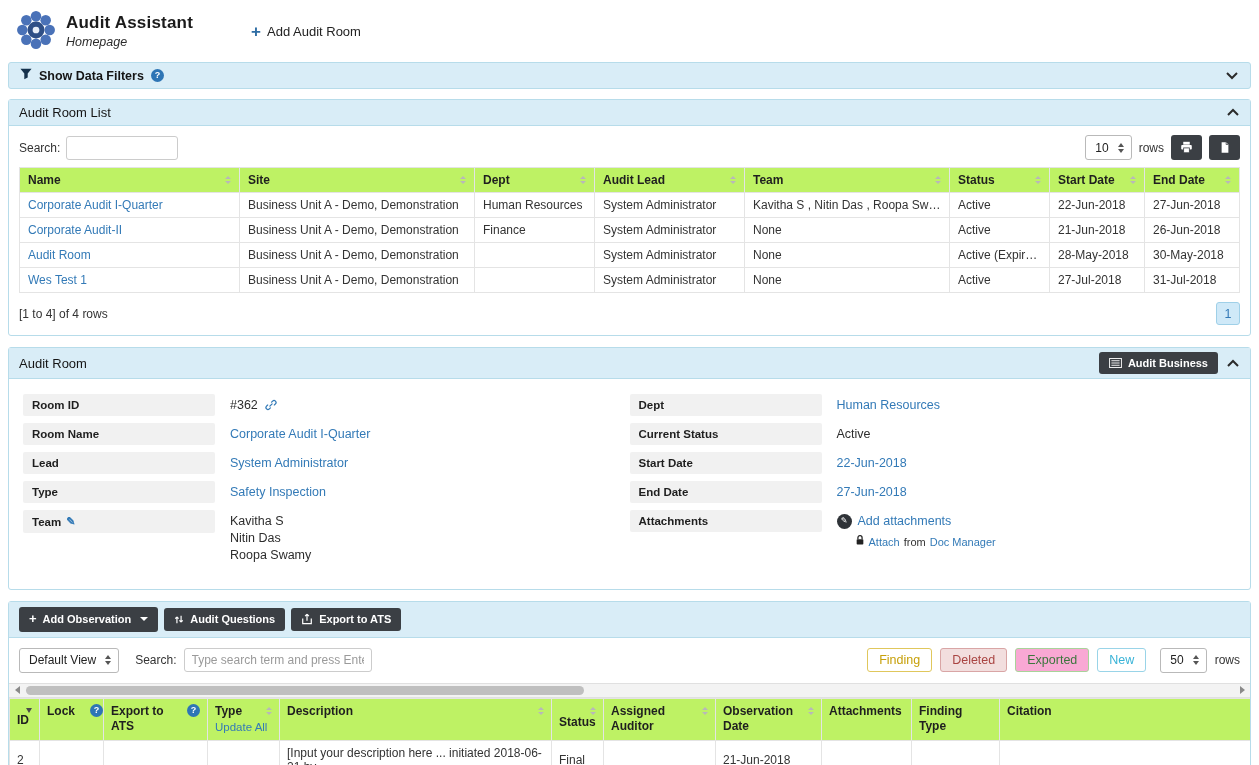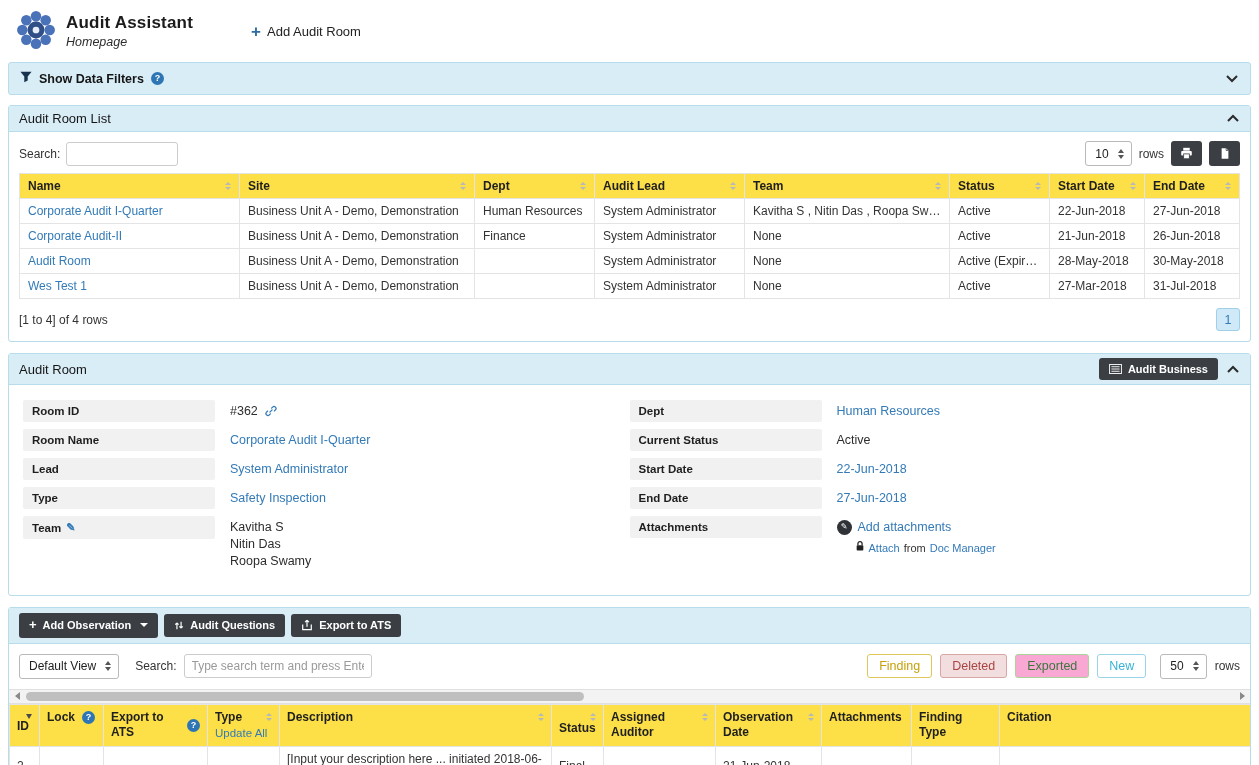--- a/index.html
+++ b/index.html
@@ -11,21 +11,21 @@
   .app-header{display:flex;align-items:center;padding:8px 16px;height:62px}
   .titles{margin-left:10px}
   .titles h1{font-size:17px;color:#1b1b1b;letter-spacing:.2px}
   .subtitle{font-style:italic;font-size:12.5px;color:#2c2c2c;margin-top:2px}
   .add-room{display:flex;align-items:center;gap:6px;margin-left:58px;color:#222;font-size:13px;cursor:pointer}
   .add-room .plus{color:#2e6da4;font-weight:bold;font-size:17px;line-height:1}
 
   .content{padding:0 8px}
 
   
-  .filter-bar{display:flex;align-items:center;gap:7px;background:var(--panel-blue,#d9edf7);border:1px solid var(--panel-border,#b7dcea);border-radius:3px;height:33px;padding:0 11px;margin-bottom:10px;cursor:pointer}
+  .filter-bar{display:flex;align-items:center;gap:7px;background:var(--panel-blue,#d9edf7);border:1px solid var(--panel-border,#b7dcea);border-radius:3px;height:27px;padding:0 11px;margin-bottom:10px;cursor:pointer}
   .filter-bar .label{font-weight:bold;font-size:12.5px;color:#151515}
   .q-icon{display:inline-block;width:13px;height:13px;border-radius:50%;background:#2e75b5;color:#fff;font-size:9px;font-weight:bold;line-height:13px;text-align:center;flex-shrink:0}
   .spacer{margin-left:auto}
 
   
   .panel{border:1px solid var(--panel-border,#b7dcea);border-radius:3px;margin-bottom:11px;background:#fff}
   .panel-header{display:flex;align-items:center;gap:8px;background:var(--panel-blue,#d9edf7);padding:4px 10px;min-height:26px;font-size:13px;color:#151515;border-bottom:1px solid var(--panel-border,#b7dcea)}
   .panel-body{padding:9px 10px 10px}
 
   
@@ -37,21 +37,21 @@
   .right-tools{margin-left:auto;display:flex;align-items:center;gap:7px}
   .select-box{display:inline-flex;align-items:center;gap:9px;height:25px;padding:0 7px 0 9px;border:1px solid #b9b9b9;border-radius:3px;background:#fff;cursor:pointer;font-size:12px;color:#222}
   .spinner{display:flex;flex-direction:column;gap:2px}
   .tri-up{width:0;height:0;border-left:3.5px solid transparent;border-right:3.5px solid transparent;border-bottom:4px solid #555}
   .tri-down{width:0;height:0;border-left:3.5px solid transparent;border-right:3.5px solid transparent;border-top:4px solid #555}
   .icon-btn{display:flex;align-items:center;justify-content:center;width:31px;height:25px;background:var(--dark-btn,#3b3f44);border-radius:3px;cursor:pointer;border:none;flex-shrink:0}
 
   
   table{border-collapse:collapse;width:100%;table-layout:fixed}
   th,td{border:1px solid #e4e4e4;padding:5px 8px;text-align:left;font-size:12px;overflow:hidden;white-space:nowrap;text-overflow:ellipsis}
-  th{background:#fde047;font-weight:bold;color:#1f1f1f;cursor:pointer}
+  th{background:#bef264;font-weight:bold;color:#1f1f1f;cursor:pointer}
   .sorter{float:right;display:inline-flex;flex-direction:column;gap:2px;margin-top:3px;margin-left:4px}
   .sorter .tri-up{border-left-width:3px;border-right-width:3px;border-bottom:3.5px solid #b8b8b8}
   .sorter .tri-down{border-left-width:3px;border-right-width:3px;border-top:3.5px solid #b8b8b8}
   .sort-active{float:right;margin-top:4px;margin-left:4px;width:0;height:0;border-left:3.5px solid transparent;border-right:3.5px solid transparent;border-top:5px solid #4a4a4a}
 
   .list-footer{display:flex;align-items:center;padding-top:9px}
   .page-btn{margin-left:auto;min-width:24px;height:23px;background:#cfe9f8;border:1px solid #9fd0e8;border-radius:3px;color:var(--link,#337ab7);display:flex;align-items:center;justify-content:center;font-size:12.5px;cursor:pointer}
 
   
   .room-body{display:flex;padding:15px 14px 18px}
@@ -88,21 +88,21 @@
   .tri-left{width:0;height:0;border-top:4px solid transparent;border-bottom:4px solid transparent;border-right:5px solid #8a8a8a}
   .tri-right{width:0;height:0;border-top:4px solid transparent;border-bottom:4px solid transparent;border-left:5px solid #8a8a8a}
   .hs-thumb{position:absolute;left:17px;top:2px;height:9px;width:558px;background:#bfbfbf;border-radius:5px;cursor:grab}
 
   .obs-table-wrap{overflow:hidden;width:100%}
   .obs-table{width:1500px}
   .obs-table th{vertical-align:top;padding:5px 7px;white-space:normal;line-height:1.3}
   .obs-table td{padding:5px 7px}
   .th-sub{display:block;font-weight:normal;font-size:11.5px;color:var(--link,#337ab7);cursor:pointer;margin-top:1px}
   .desc-cell{white-space:normal}
-  .th-flex{display:flex;align-items:center;gap:7px}
+  .th-flex{display:flex;align-items:flex-start;gap:15px}
 </style>
 </head>
 <body>
 
 <header class="app-header">
   <span>
     <svg width="40" height="40" viewBox="0 0 38 38">
       <g fill="#4a72b8">
         <circle cx="19" cy="6" r="5"></circle>
           <circle cx="28.2" cy="9.8" r="5"></circle>
@@ -260,21 +260,21 @@
             <td>28-May-2018</td>
             <td>30-May-2018</td>
           </tr>
           <tr>
             <td><a>Wes Test 1</a></td>
             <td>Business Unit A - Demo, Demonstration</td>
             <td></td>
             <td>System Administrator</td>
             <td>None</td>
             <td>Active</td>
-            <td>27-Mar-2018</td>
+            <td>27-Jul-2018</td>
             <td>31-Jul-2018</td>
           </tr>
         </tbody>
       </table>
 
       <div class="list-footer">
         <span>[1 to 4] of 4 rows</span>
         <span class="page-btn">1</span>
       </div>
     </div>

